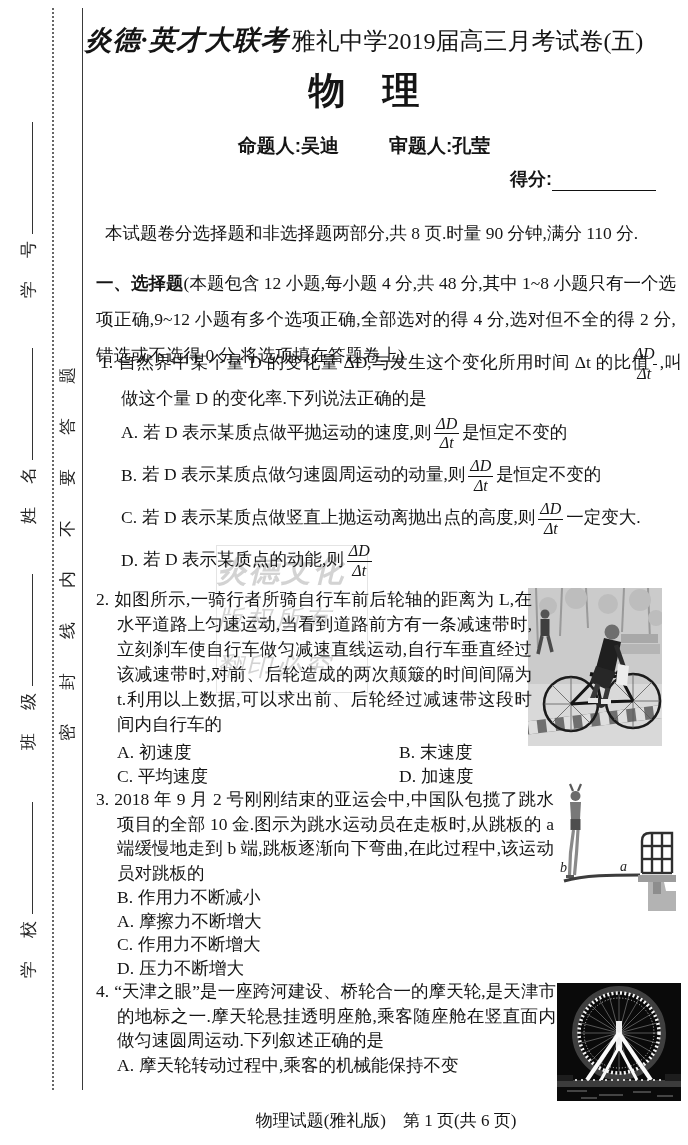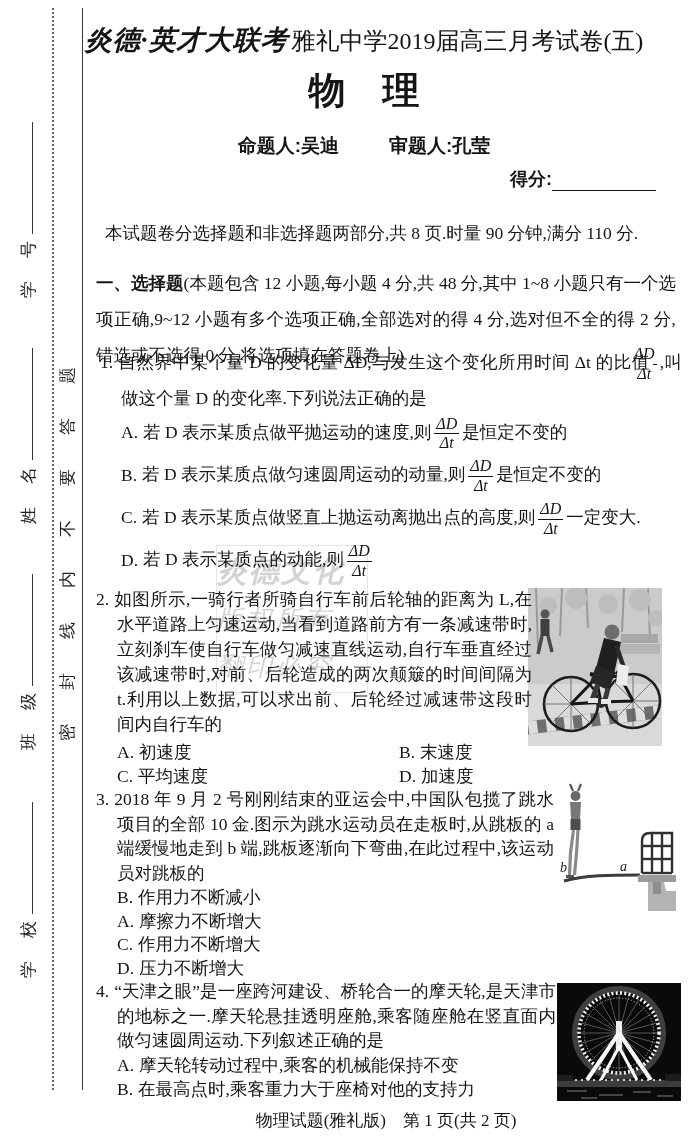--- a/index.html
+++ b/index.html
@@ -265,21 +265,20 @@
       </g>
     </svg>
   </div>
 
   <div class="par" id="q4">
     <div class="hang">
       <span class="qnum">4.</span><span>“天津之眼”是一座跨河建设、桥轮合一的摩天轮,是天津市的地标之一.摩天轮悬挂透明座舱,乘客随座舱在竖直面内做匀速圆周运动.下列叙述正确的是</span>
     </div>
     <div class="opts">
       <div><span class="opt-label">A.</span><span>摩天轮转动过程中,乘客的机械能保持不变</span></div>
-      <div><span class="opt-label">B.</span><span>在最高点时,乘客重力大于座椅对他的支持力</span></div>
     </div>
   </div>
 
   <div class="q-img" id="img-wheel">
     <svg width="124" height="118" viewBox="0 0 124 118">
       <rect width="124" height="118" fill="#0a0a0a"></rect>
       <circle cx="62" cy="50" r="44" fill="none" stroke="#ffffff" stroke-opacity="0.22" stroke-width="6"></circle>
       <circle cx="62" cy="50" r="40" fill="none" stroke="#f5f5f5" stroke-width="3.5" stroke-dasharray="2 2.3"></circle>
       <circle cx="62" cy="50" r="35" fill="none" stroke="#cfcfcf" stroke-width="1" stroke-dasharray="1 2"></circle>
       <g stroke="#ffffff" stroke-opacity="0.45" stroke-width="0.7">
@@ -309,15 +308,15 @@
       <g stroke="#9a9a9a" stroke-opacity="0.55" stroke-width="1.5">
         <line x1="10" y1="108" x2="30" y2="108"></line>
           <line x1="42" y1="112" x2="66" y2="112"></line>
         <line x1="76" y1="109" x2="94" y2="109"></line>
           <line x1="100" y1="113" x2="116" y2="113"></line>
         <line x1="24" y1="115" x2="40" y2="115"></line>
       </g>
     </svg>
   </div>
 
-  <div class="footer">物理试题(雅礼版)　第 1 页(共 2 页)</div>
+  <div class="footer">物理试题(雅礼版)　第 1 页(共 6 页)</div>
 
 </div>
 
 </body></html>

